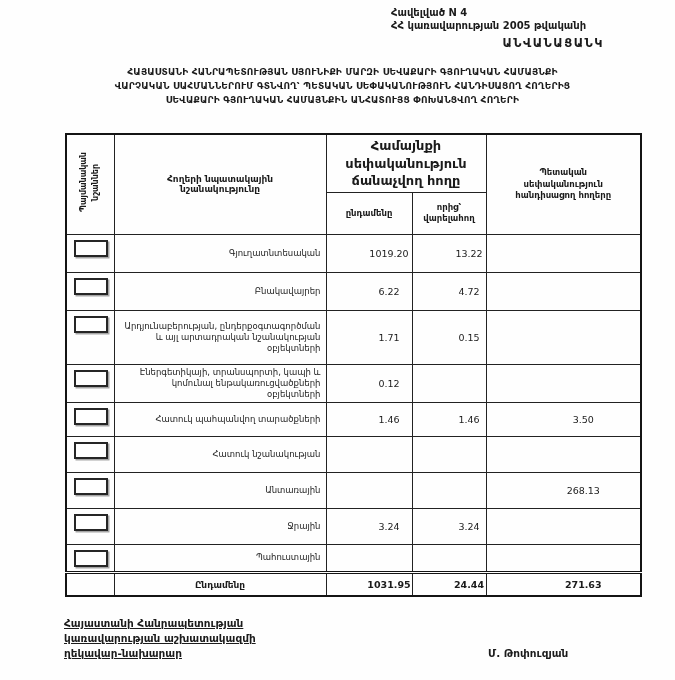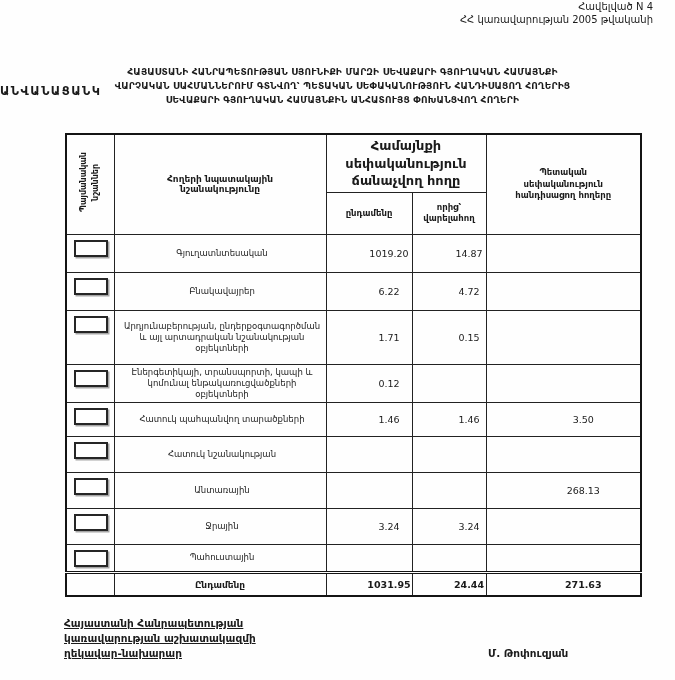--- a/index.html
+++ b/index.html
@@ -4,26 +4,26 @@
 <style>
   html,body{margin:0;padding:0;}
   body{
     width:675px;height:680px;position:relative;
     background:#ffffff;color:#1b1b1b;
     font-family:"DejaVu Sans", sans-serif;
     overflow:hidden;
   }
   .page{position:absolute;inset:0;background:#fefefe;}
   .appendix{
-    position:absolute;top:0;right:22px;width:262px;
-    text-align:right;font-size:10px;font-weight:400;line-height:1.3;
+    position:absolute;top:6px;right:22px;width:262px;
+    text-align:left;font-size:10px;font-weight:700;line-height:1.3;
   }
   .doc-title{
     position:absolute;top:36px;left:0;width:604px;
-    text-align:left;font-size:11.5px;font-weight:700;letter-spacing:1.5px;margin-top:48px;
+    text-align:right;font-size:11.5px;font-weight:700;letter-spacing:1.5px;
   }
   .subtitle{
     position:absolute;top:66px;left:35px;width:615px;
     text-align:center;font-size:9px;font-weight:700;line-height:1.55;letter-spacing:.2px;
   }
   .table-wrap{position:absolute;top:133px;left:65px;}
   table{
     border-collapse:collapse;table-layout:fixed;width:575px;
     border:2px solid #141414;
   }
@@ -42,21 +42,21 @@
   .state-h{font-size:8.5px;padding:2px 16px;line-height:1.35;}
   .sub-h{font-size:8.5px;text-align:center;padding:2px 4px;line-height:1.3;}
   .sym{vertical-align:top;}
   .box{
     width:30px;height:13px;background:#fff;
     border:2px solid #262626;
     box-shadow:1.5px 1.5px 0 rgba(0,0,0,.35);
     margin:5px 0 0 7px;
   }
   .label-cell{
-    font-size:8.5px;text-align:center;line-height:1.3;
+    font-size:8.5px;text-align:right;line-height:1.3;
     padding:2px 5px 2px 9px;font-weight:400;
   }
   .num{font-size:9.5px;text-align:center;padding-left:40px;}
   .total-row td{border-top:3px double #141414;}
   .total-label{font-size:9px;font-weight:700;text-align:center;}
   .total-num{font-weight:700;}
   .footer{
     position:absolute;top:616px;left:64px;
     font-size:10.5px;font-weight:700;line-height:1.45;text-decoration:underline;
   }
@@ -105,21 +105,21 @@
         <th class="sub-h">ընդամենը</th>
         <th class="sub-h">որից՝ վարելահող</th>
       </tr>
 
       <tr style="height:38px">
         <td class="sym">
               <div class="box"></div>
             </td>
         <td class="label-cell">Գյուղատնտեսական</td>
         <td class="num">1019.20</td>
-        <td class="num">14.87</td>
+        <td class="num">13.22</td>
         <td class="num"></td>
       </tr>
       <tr style="height:38px">
         <td class="sym">
               <div class="box"></div>
             </td>
         <td class="label-cell">Բնակավայրեր</td>
         <td class="num">6.22</td>
         <td class="num">4.72</td>
         <td class="num"></td>

